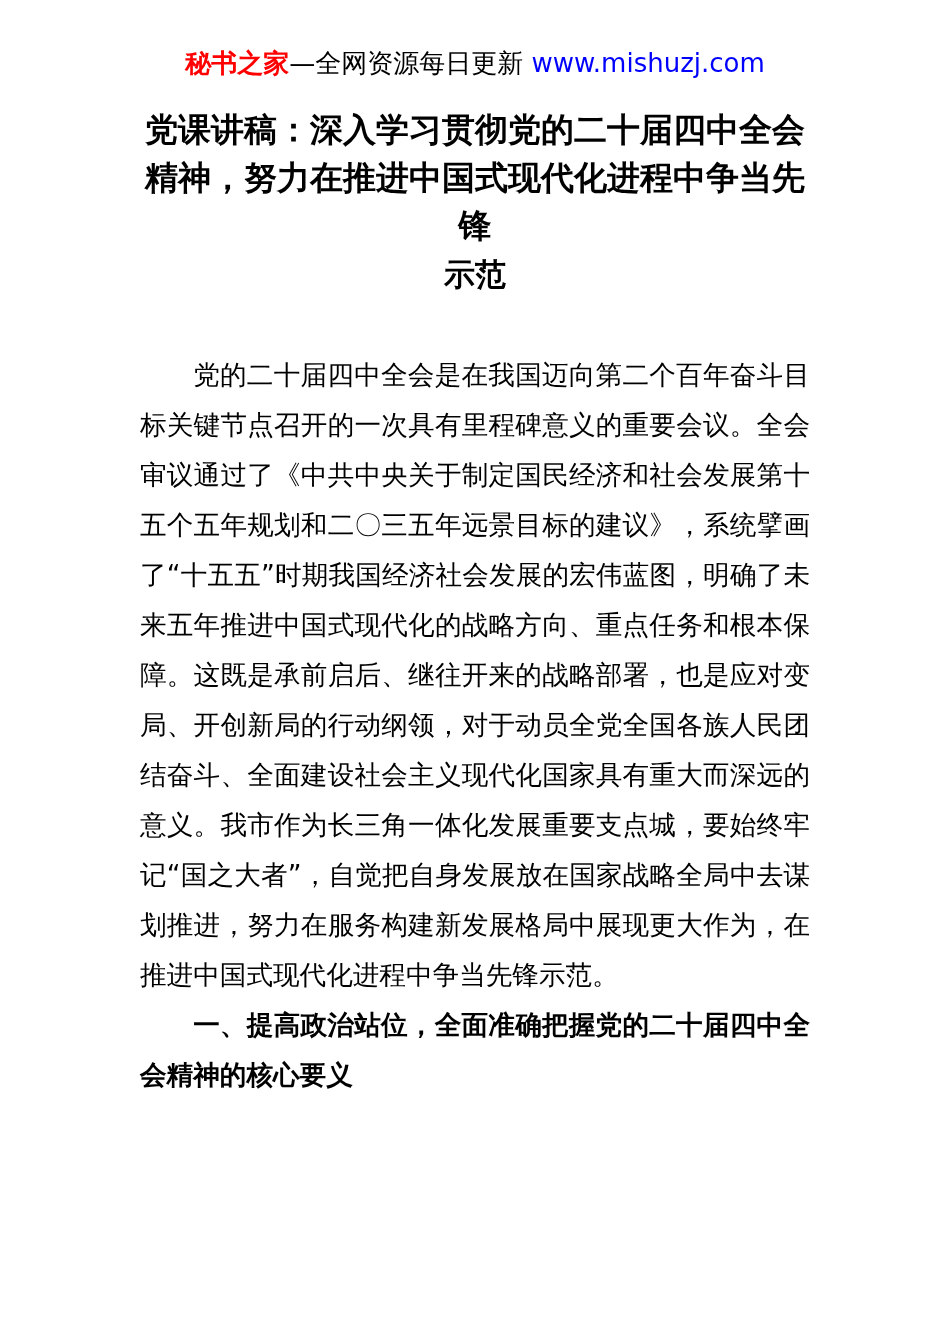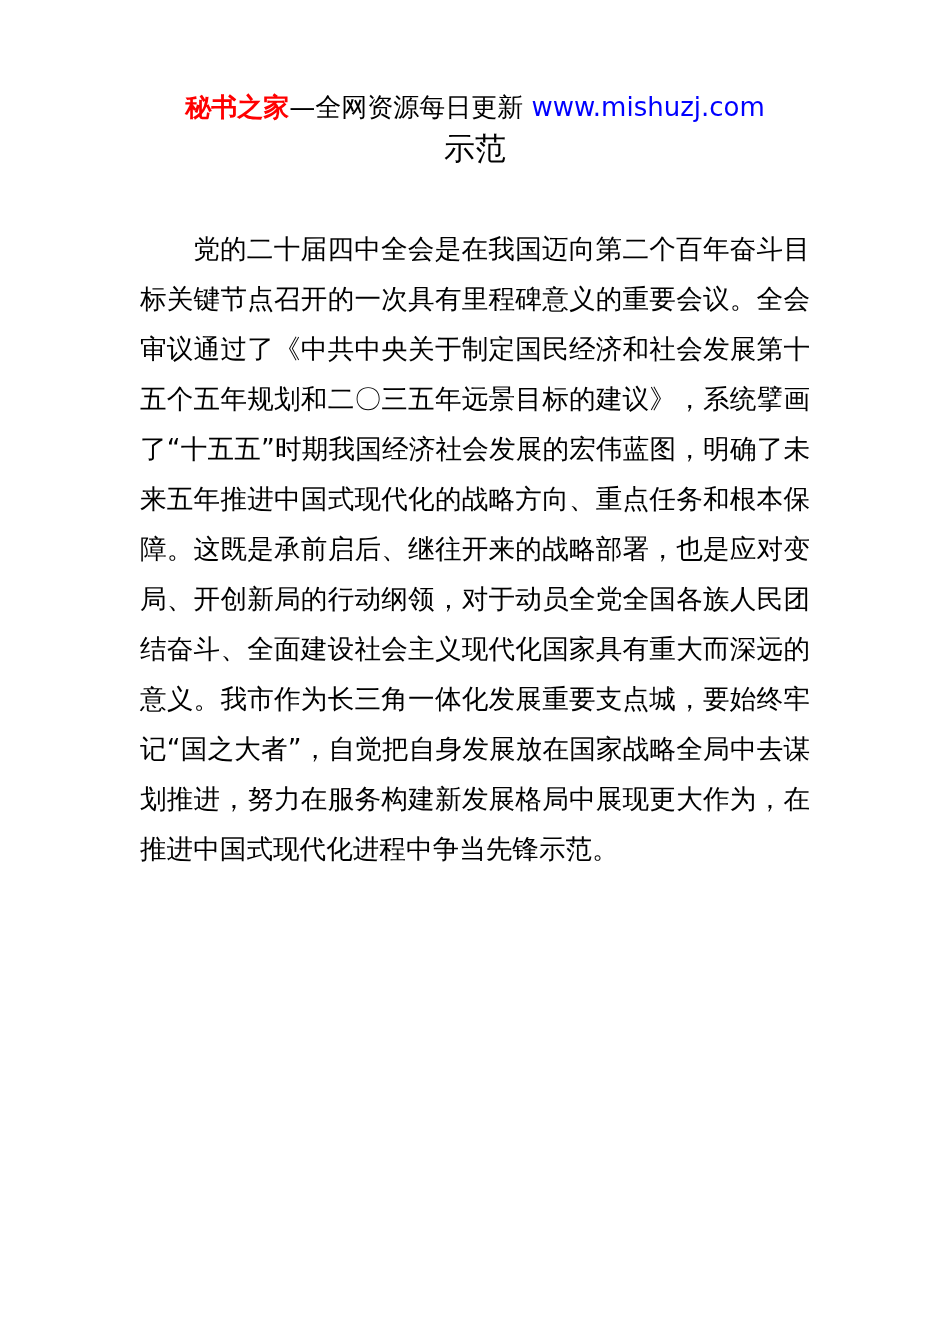--- a/index.html
+++ b/index.html
@@ -12,21 +12,21 @@
     width: 950px;
     height: 1344px;
     margin: 0 auto;
     background: #ffffff;
     color: #000000;
     font-family: "DejaVu Sans", sans-serif;
     overflow: hidden;
   }
   
   .site-header {
-    padding-top: 90px;
+    padding-top: 46px;
     text-align: center;
     font-size: 26px;
     line-height: 34px;
     white-space: nowrap;
   }
   .brand {
     color: #ff0000;
     font-weight: 700;
   }
   .tagline {
@@ -46,21 +46,21 @@
     font-size: 33px;
     font-weight: 700;
     line-height: 48px;
     text-align: center;
     letter-spacing: 0;
   }
   .doc-subtitle {
     width: 670px;
     margin: 0 auto;
     font-size: 31px;
-    font-weight: 400;
+    font-weight: 700;
     line-height: 48px;
     text-align: center;
   }
   
   .doc-body {
     width: 670px;
     margin: 52px auto 0;
     font-size: 26.6px;
     line-height: 50px;
     text-align: justify;
@@ -81,20 +81,22 @@
 </style>
 </head>
 <body>
 
 <div class="page">
 
   <div class="site-header">
     <span class="brand">秘书之家</span><span class="tagline">—全网资源每日更新 </span><span class="site-url">www.mishuzj.com</span>
   </div>
 
+  <div class="doc-title">党课讲稿：深入学习贯彻党的二十届四中全会精神，努力在推进中国式现代化进程中争当先锋</div>
 
   <div class="doc-subtitle">示范</div>
 
   <div class="doc-body">
     <p class="para">党的二十届四中全会是在我国迈向第二个百年奋斗目标关键节点召开的一次具有里程碑意义的重要会议。全会审议通过了《中共中央关于制定国民经济和社会发展第十五个五年规划和二〇三五年远景目标的建议》，系统擘画了“十五五”时期我国经济社会发展的宏伟蓝图，明确了未来五年推进中国式现代化的战略方向、重点任务和根本保障。这既是承前启后、继往开来的战略部署，也是应对变局、开创新局的行动纲领，对于动员全党全国各族人民团结奋斗、全面建设社会主义现代化国家具有重大而深远的意义。我市作为长三角一体化发展重要支点城，要始终牢记“国之大者”，自觉把自身发展放在国家战略全局中去谋划推进，努力在服务构建新发展格局中展现更大作为，在推进中国式现代化进程中争当先锋示范。</p>
+    <p class="section-heading">一、提高政治站位，全面准确把握党的二十届四中全会精神的核心要义</p>
   </div>
 
 </div>
 
 </body></html>

